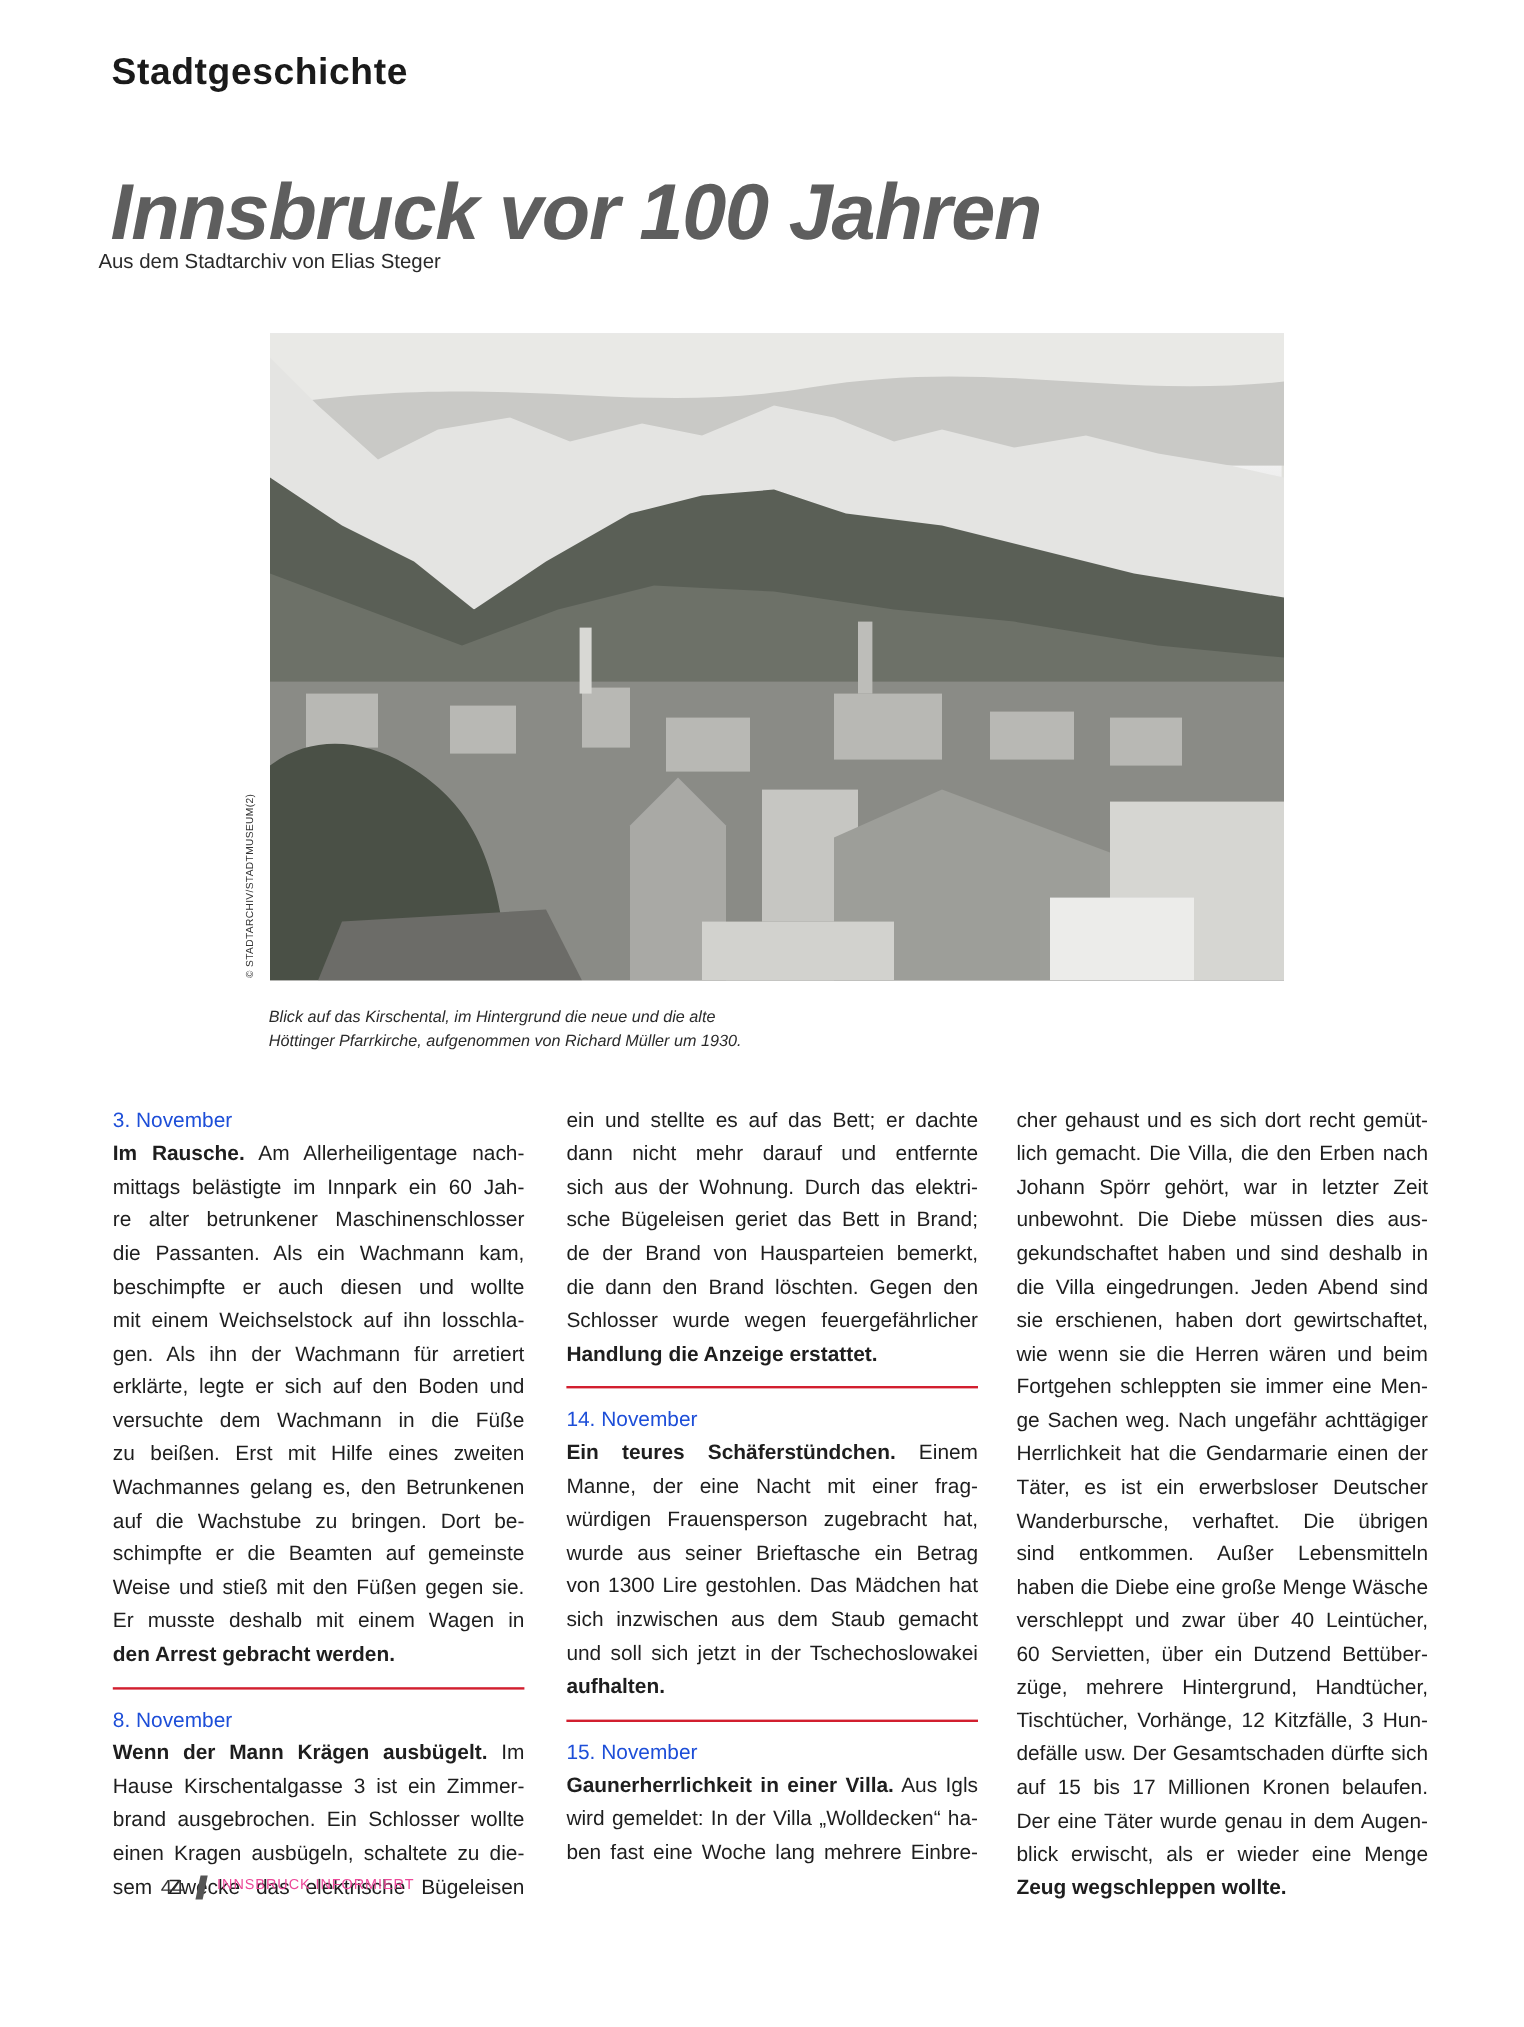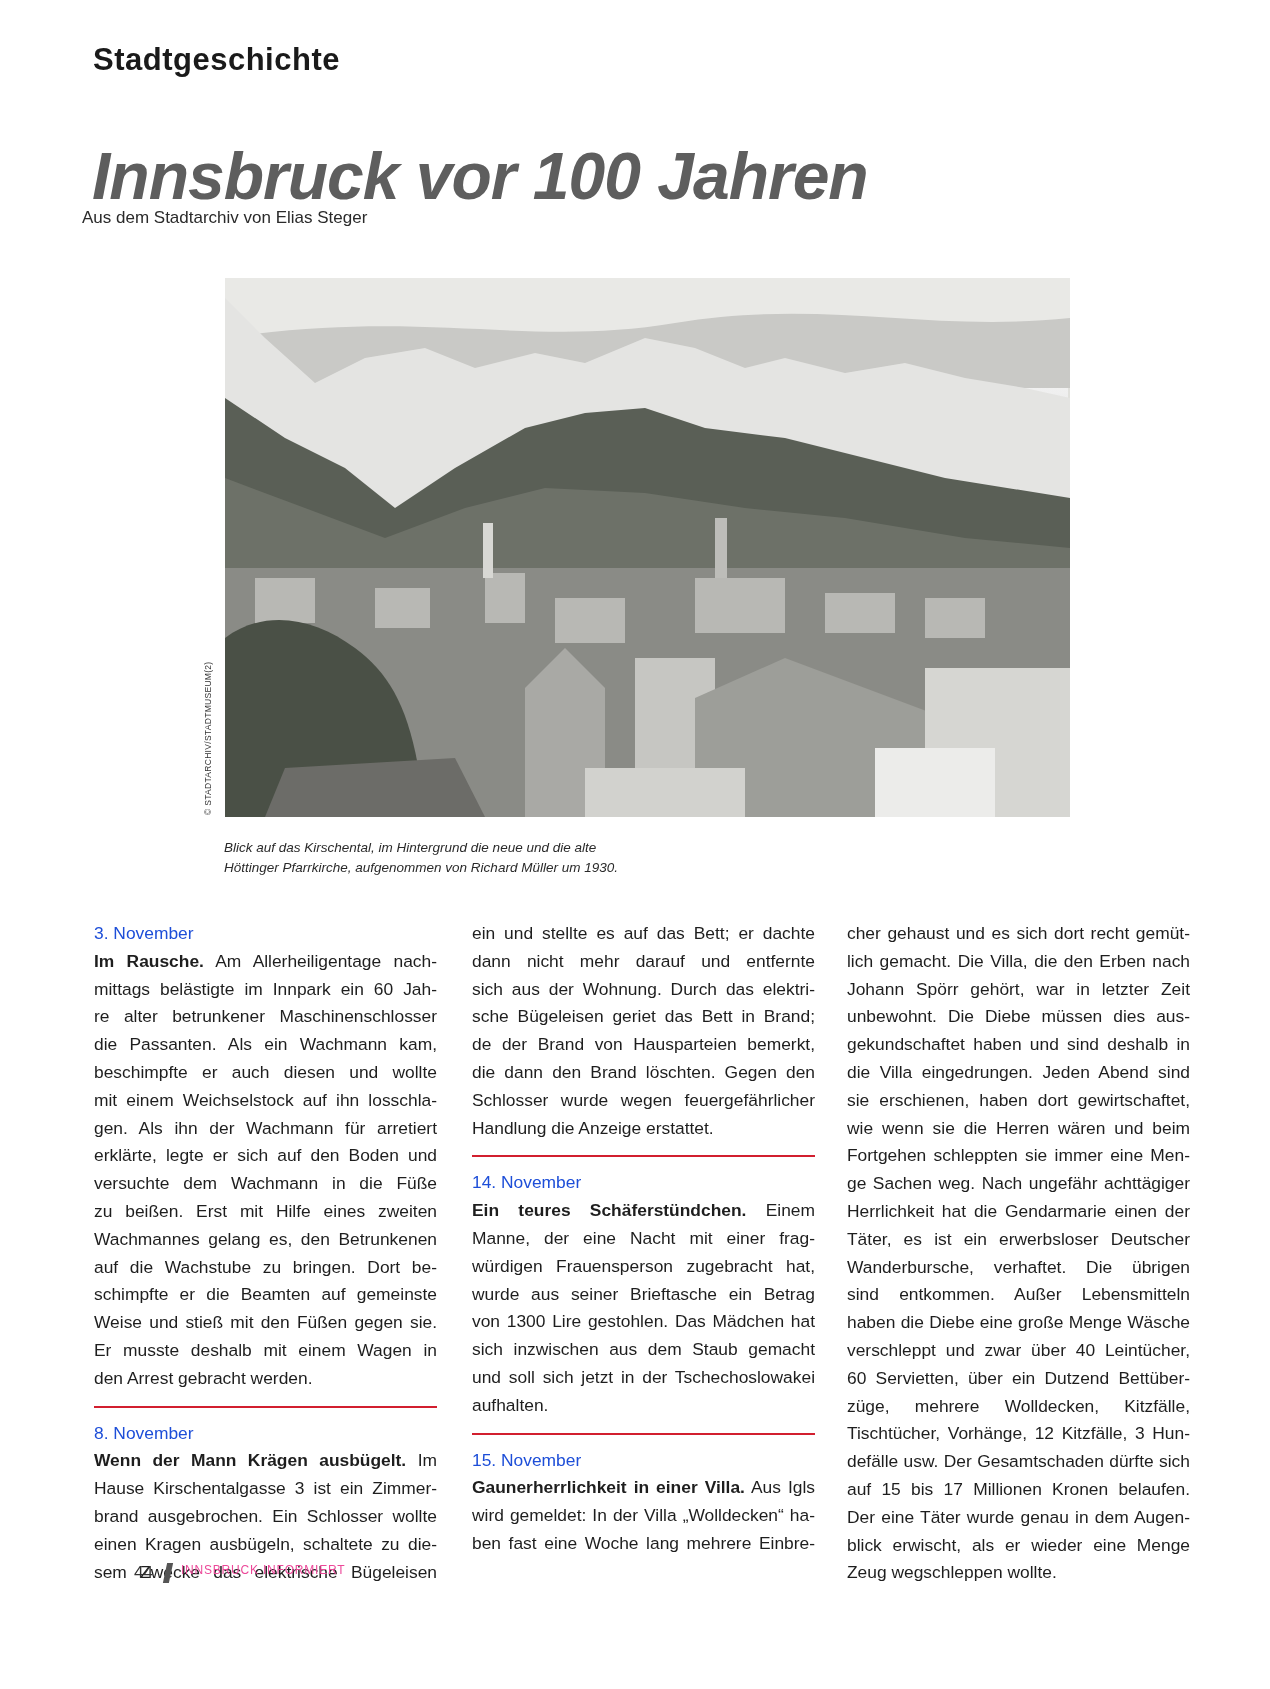--- a/index.html
+++ b/index.html
@@ -19,21 +19,21 @@
   .credit { position: absolute; left: 203px; top: 815px; transform-origin: 0 0; transform: rotate(-90deg);
          font-size: 8.5px; color: #333; letter-spacing: 0.3px; white-space: nowrap; }
   .caption { position: absolute; left: 224px; top: 826px; width: 600px; font-size: 13.5px; font-style: italic;
          line-height: 20px; color: #2a2a2a; margin-top: 12px; }
   .col { position: absolute; top: 920px; width: 343px; font-size: 17.4px; line-height: 27.8px;
          text-align: justify; hyphens: none; color: #1e1e1e; }
   .col1 { left: 94px; } .col2 { left: 472px; } .col3 { left: 847px; }
   .date { color: #1d4ed8; font-weight: normal; display: block; }
   .headline { font-weight: bold; }
   .line { display: block; text-align: justify; text-align-last: justify; white-space: nowrap; }
-  .line.last { text-align-last: left; }
+  .line.last { text-align-last: left; font-weight: bold; }
   .rule { height: 2px; background: #d21f2f; margin: 13px 0 12px 0; }
   .footer { position: absolute; left: 94px; top: 1563px; font-size: 17px; color: #333; display: flex; align-items: flex-start; margin-left: 40px; }
   .footer .slash { display: inline-block; width: 6px; height: 20px; background: #555; transform: skewX(-12deg); margin: 0 10px 0 12px; }
   .footer .mag { font-size: 12px; letter-spacing: 0.8px; color: #ec4899; }
 </style>
 </head>
 <body>
 
 <div class="section-label">Stadtgeschichte</div>
 <div class="title">Innsbruck vor 100 Jahren</div>
@@ -154,21 +154,21 @@
       <span class="line">wie wenn sie die Herren wären und beim</span>
       <span class="line">Fortgehen schleppten sie immer eine Men-</span>
       <span class="line">ge Sachen weg. Nach ungefähr achttägiger</span>
       <span class="line">Herrlichkeit hat die Gendarmarie einen der</span>
       <span class="line">Täter, es ist ein erwerbsloser Deutscher</span>
       <span class="line">Wanderbursche, verhaftet. Die übrigen</span>
       <span class="line">sind entkommen. Außer Lebensmitteln</span>
       <span class="line">haben die Diebe eine große Menge Wäsche</span>
       <span class="line">verschleppt und zwar über 40 Leintücher,</span>
       <span class="line">60 Servietten, über ein Dutzend Bettüber-</span>
-      <span class="line">züge, mehrere Wolldecken, Kitzfälle,</span>
+      <span class="line">züge, mehrere Hintergrund, Handtücher,</span>
       <span class="line">Tischtücher, Vorhänge, 12 Kitzfälle, 3 Hun-</span>
       <span class="line">defälle usw. Der Gesamtschaden dürfte sich</span>
       <span class="line">auf 15 bis 17 Millionen Kronen belaufen.</span>
       <span class="line">Der eine Täter wurde genau in dem Augen-</span>
       <span class="line">blick erwischt, als er wieder eine Menge</span>
       <span class="line last">Zeug wegschleppen wollte.</span>
     </div>
 </div>
 
 <div class="footer">

